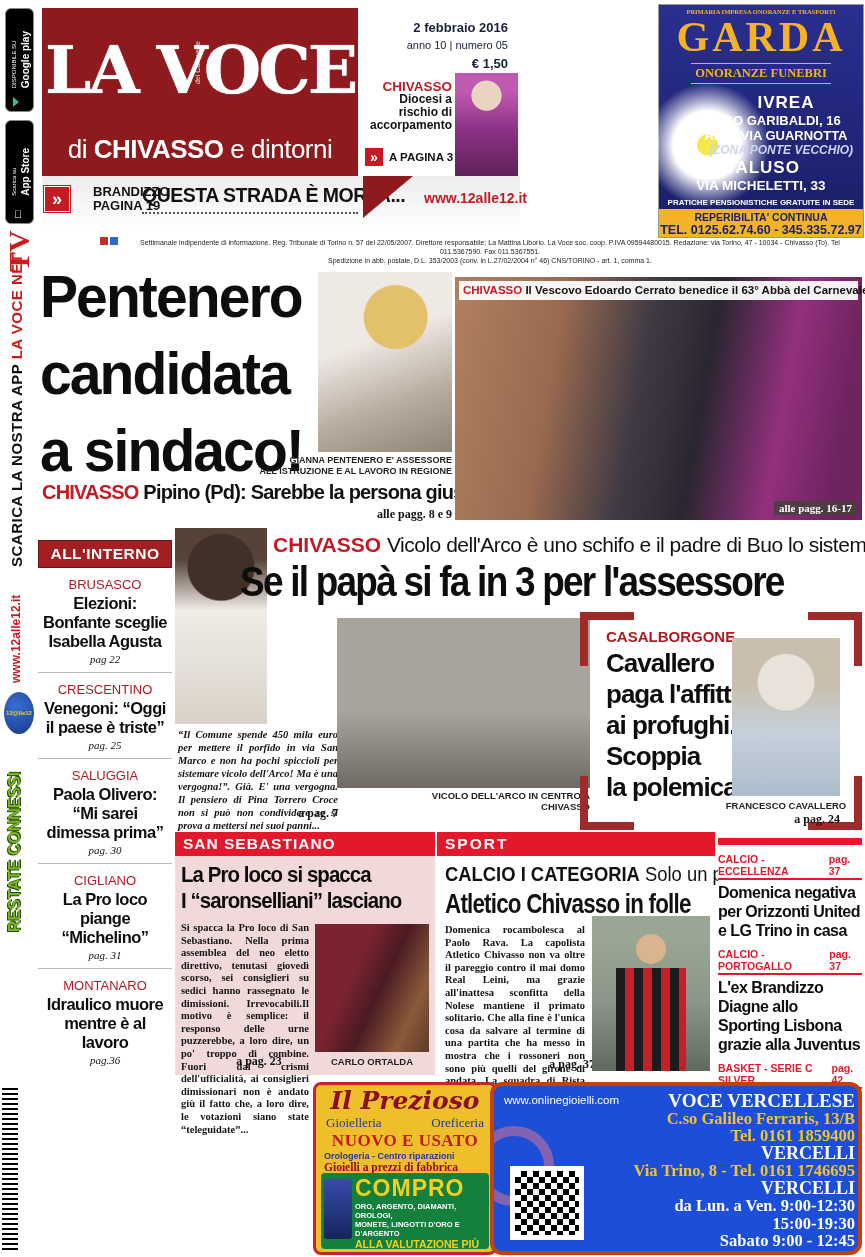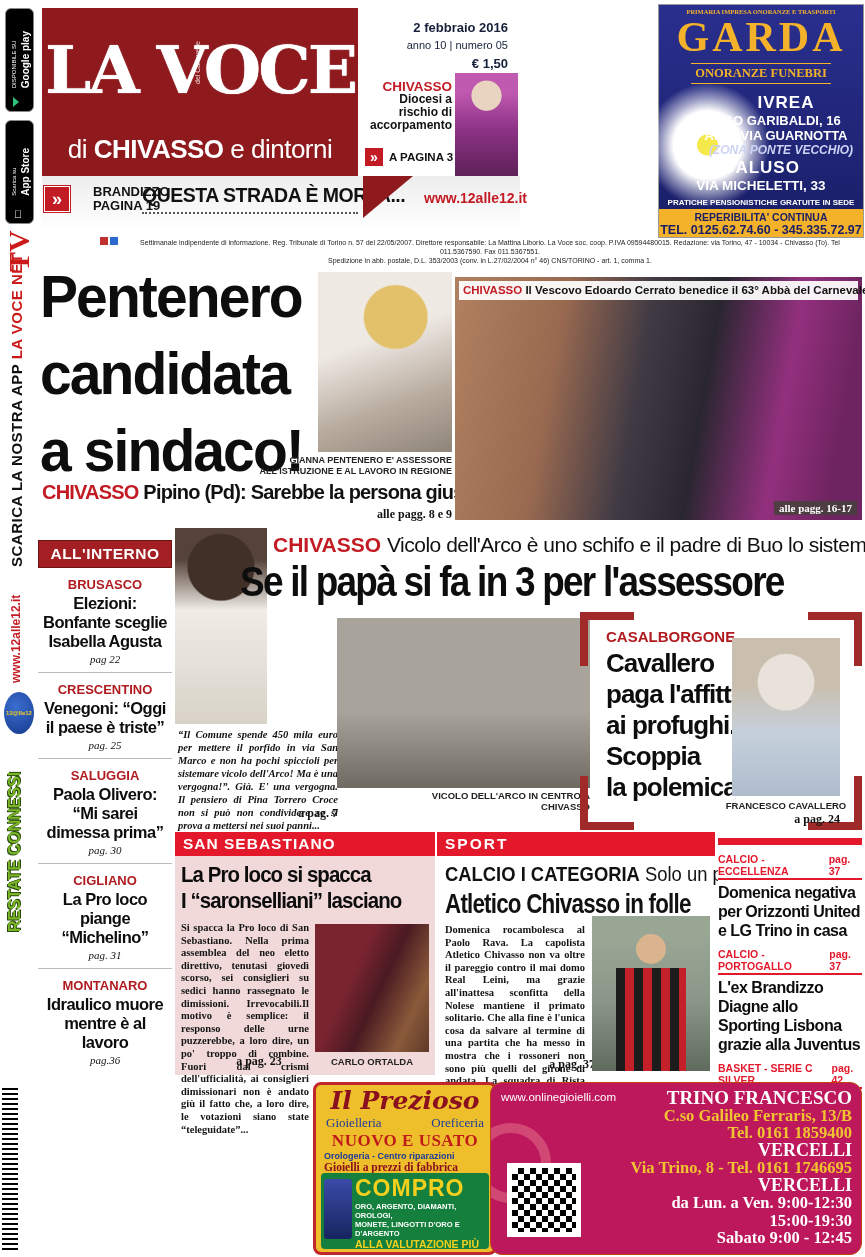--- a/index.html
+++ b/index.html
@@ -14,21 +14,21 @@
   .capt{font-size:9px;font-weight:bold;color:#222;line-height:11px;}
   .pageref{font-family:"Liberation Serif",serif;font-weight:bold;font-size:12px;color:#111;}
   .badge{background:#000;color:#fff;border-radius:6px;border:1px solid #888;
          display:flex;align-items:center;justify-content:center;}
   .brief-label{display:flex;justify-content:space-between;align-items:baseline;
                color:#e4182b;font-weight:bold;font-size:10.5px;border-bottom:2px solid #e4182b;
                padding-bottom:1px;margin-top:8px;}
   .brief-text{font-weight:900;font-size:16px;line-height:19px;letter-spacing:-0.5px;color:#0d0d0d;margin-top:3px;}
   .corner{position:absolute;width:46px;height:46px;}
   .interno-item{text-align:center;padding:9px 2px 7px 2px;border-bottom:1px solid #bbb;}
-  .interno-place{color:#b01b1f;font-weight:bold;font-size:13px;margin-bottom:2px;}
+  .interno-place{color:#b01b1f;font-weight:normal;font-size:13px;margin-bottom:2px;}
   .interno-title{font-weight:bold;font-size:16.5px;line-height:19px;letter-spacing:-0.5px;color:#0d0d0d;}
   .interno-page{font-family:"Liberation Serif",serif;font-style:italic;font-size:11px;margin-top:2px;}
   .body-justify{font-family:"Liberation Serif",serif;font-weight:600;text-align:justify;color:#151515;}
 </style>
 </head>
 <body>
 
 <div id="page">
 
   <div class="ab badge" style="left:5px;top:8px;width:27px;height:102px;">
@@ -281,28 +281,28 @@
     <div style="position:absolute;left:5px;top:88px;width:168px;height:76px;background:#15803d;border-radius:4px;padding:2px 0 0 34px;box-sizing:border-box;">
       <div class="ab" style="left:3px;top:6px;width:28px;height:60px;background:linear-gradient(#3a4aa8,#16255e);border-radius:3px;"></div>
       <div style="font-size:23px;font-weight:900;color:#f3cf1e;letter-spacing:1px;">COMPRO</div>
       <div style="font-size:7.5px;font-weight:bold;color:#fff;">ORO, ARGENTO, DIAMANTI, OROLOGI,</div>
       <div style="font-size:7.5px;font-weight:bold;color:#fff;">MONETE, LINGOTTI D'ORO E D'ARGENTO</div>
       <div style="font-size:10.5px;font-weight:900;color:#f3cf1e;">ALLA VALUTAZIONE PIÙ ALTA</div>
 
     </div>
   </div>
 
-  <div class="ab" style="left:490px;top:1082px;width:372px;height:173px;background:#be185d;border:1px solid #c2410c;border-radius:12px;box-sizing:border-box;overflow:hidden;">
+  <div class="ab" style="left:490px;top:1082px;width:372px;height:173px;background:#1d4ed8;border:4px solid #c2410c;border-radius:12px;box-sizing:border-box;overflow:hidden;">
     <div class="ab" style="left:10px;top:8px;font-size:11.5px;color:#fff;">www.onlinegioielli.com</div>
     <div class="ab" style="left:-20px;top:40px;width:60px;height:60px;border-radius:50%;border:10px solid rgba(230,120,140,.5);"></div>
     <div class="ab" style="left:16px;top:80px;width:74px;height:74px;background:#fff;padding:5px;box-sizing:border-box;">
       <div style="width:100%;height:100%;background:repeating-conic-gradient(#000 0% 25%,#fff 0% 50%) 0 0/12px 12px;"></div>
     </div>
     <div class="ab serif" style="left:95px;top:6px;width:266px;text-align:right;font-weight:bold;line-height:17.5px;">
-      <div style="font-size:19px;color:#fff;">TRINO FRANCESCO</div>
+      <div style="font-size:19px;color:#fff;">VOCE VERCELLESE</div>
       <div style="font-size:16.5px;color:#f0c430;">C.so Galileo Ferraris, 13/B</div>
       <div style="font-size:16.5px;color:#f0c430;">Tel. 0161 1859400</div>
       <div style="font-size:18px;color:#fff;">VERCELLI</div>
       <div style="font-size:16.5px;color:#f0c430;">Via Trino, 8 - Tel. 0161 1746695</div>
       <div style="font-size:18px;color:#fff;">VERCELLI</div>
       <div style="font-size:16.5px;color:#fff;">da Lun. a Ven. 9:00-12:30</div>
       <div style="font-size:16.5px;color:#fff;">15:00-19:30</div>
       <div style="font-size:16.5px;color:#fff;">Sabato 9:00 - 12:45</div>
     </div>
   </div>

